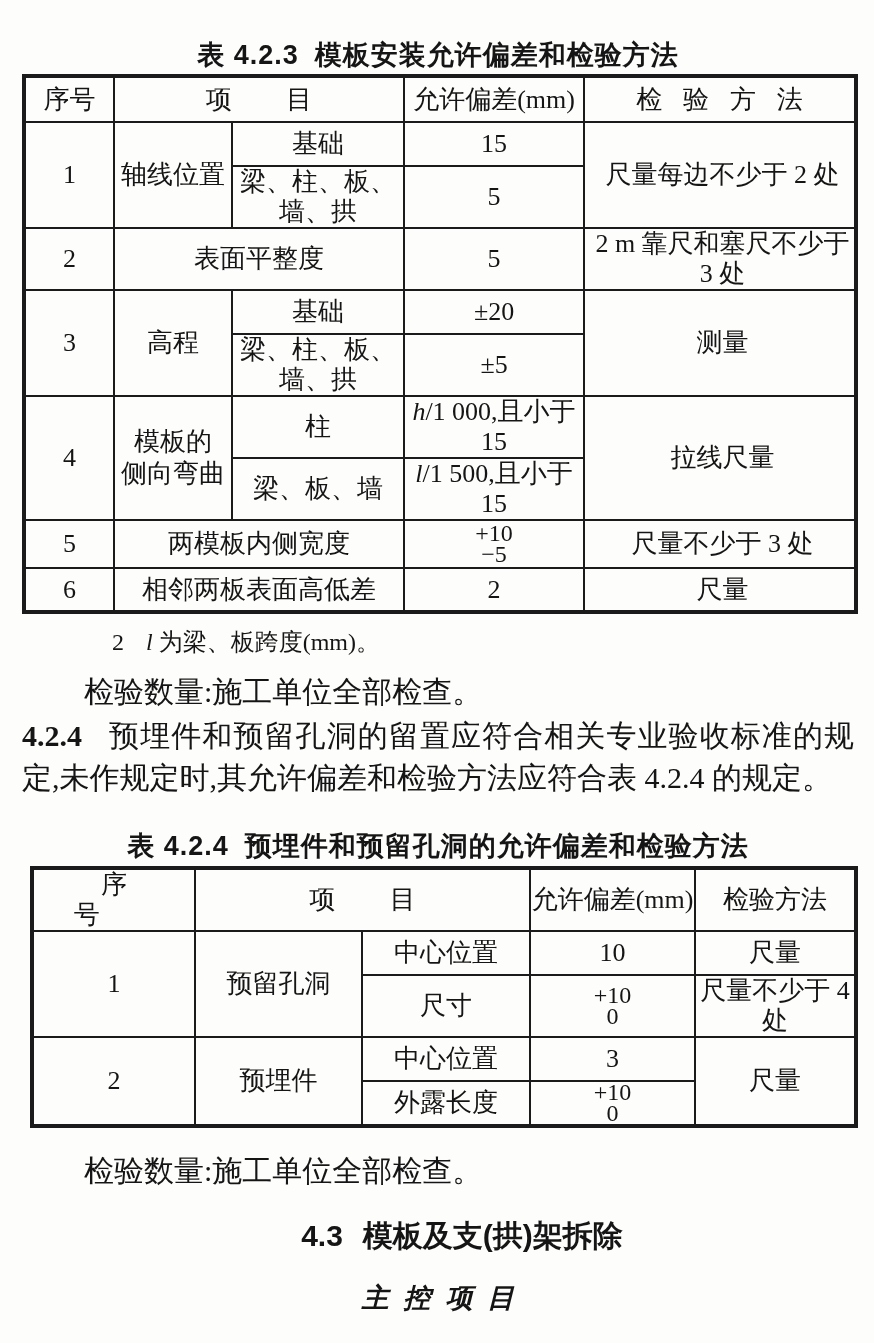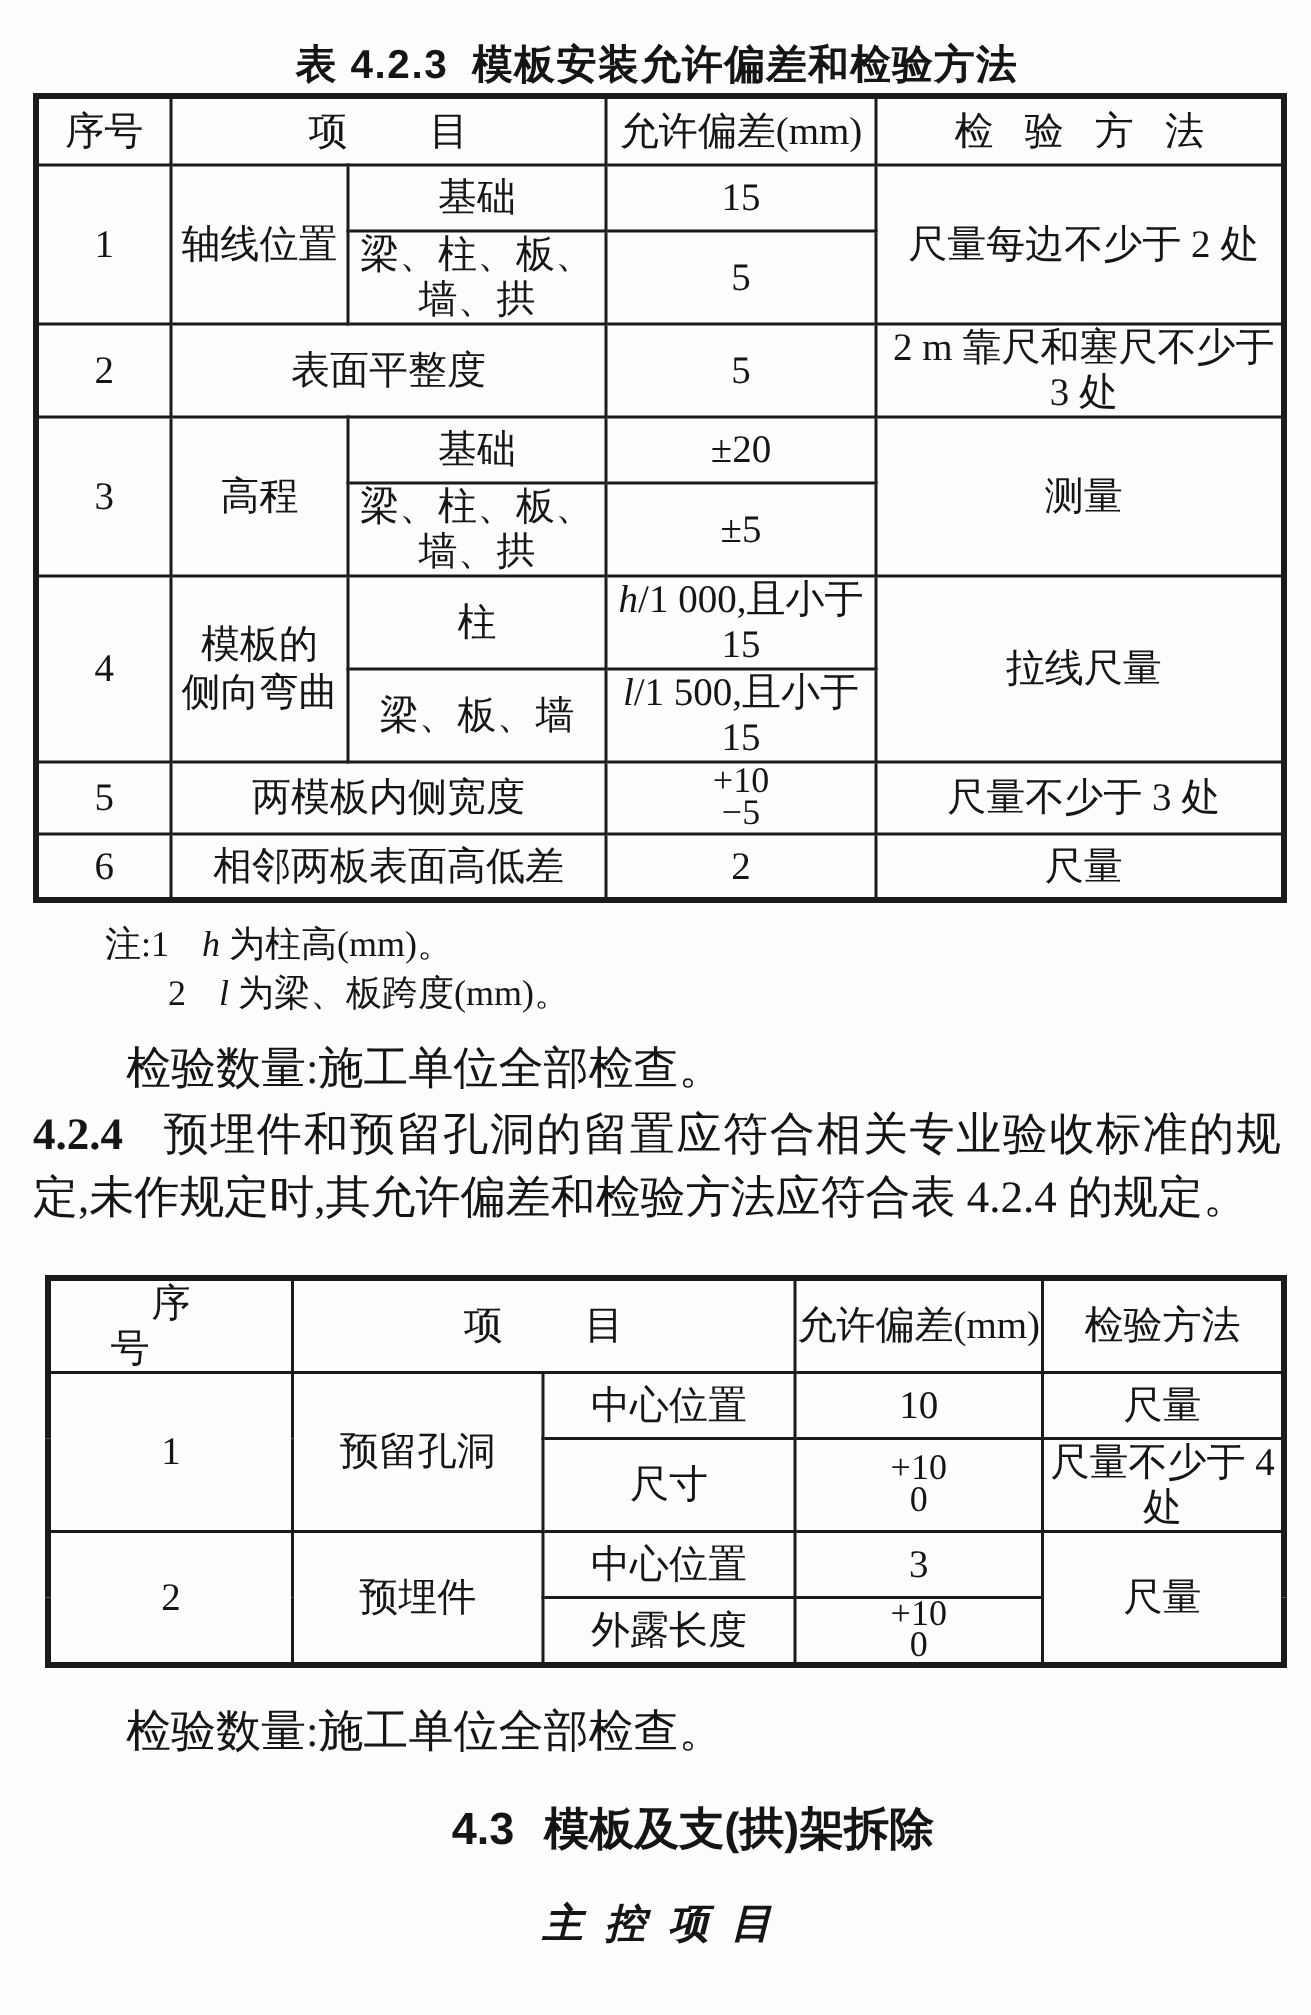--- a/index.html
+++ b/index.html
@@ -1,19 +1,19 @@
 <!DOCTYPE html>
 <html><head>
 <meta charset="utf-8">
 <style>
   html,body { margin:0; padding:0; background:#ffffff; }
   .page {
     position:relative; width:874px; height:1343px; margin:0 auto;
     background:#fdfdfc; color:#151515; box-sizing:border-box;
-    padding:0 20px 0 22px; overflow:hidden;
+    padding:12px 20px 0 22px; overflow:hidden;
     font-family:"Liberation Serif","DejaVu Serif",serif;
   }
   .tbl-title {
     margin-top:26px; text-align:center; font-weight:bold;
     font-family:"Liberation Sans","DejaVu Sans",sans-serif;
     font-size:27px; line-height:34px; letter-spacing:1px;
   }
   .tbl-title .num { margin-right:16px; }
   table.tbl {
     border-collapse:collapse; table-layout:fixed;
@@ -134,34 +134,34 @@
     <tr class="h44">
       <td>6</td>
       <td colspan="2">相邻两板表面高低差</td>
       <td>2</td>
       <td class="method-left">尺量</td>
     </tr>
   </tbody>
     </table>
 
   <div class="notes">
-    <div class="note-line1">
-      <span>注:1</span><span class="gap"></span><span class="var">h</span> <span>为柱高(mm)。</span>
-    </div>
     <div class="note-line2">
       <span>2</span><span class="gap"></span><span class="var">l</span> <span>为梁、板跨度(mm)。</span>
     </div>
   </div>
 
   <div class="check-line">检验数量:施工单位全部检查。</div>
 
   <p class="body-para">
     <span class="sec-num">4.2.4</span><span>预埋件和预留孔洞的留置应符合相关专业验收标准的规定,未作规定时,其允许偏差和检验方法应符合表 4.2.4 的规定。</span>
   </p>
 
+  <div class="tbl-title t2title">
+    <span class="num">表 4.2.4</span><span>预埋件和预留孔洞的允许偏差和检验方法</span>
+  </div>
 
   <table class="tbl" id="table-424">
     <colgroup>
       <col style="width:163px">
         <col style="width:167px">
         <col style="width:168px">
         <col style="width:165px">
         <col style="width:161px">
     </colgroup>
     <tbody>

